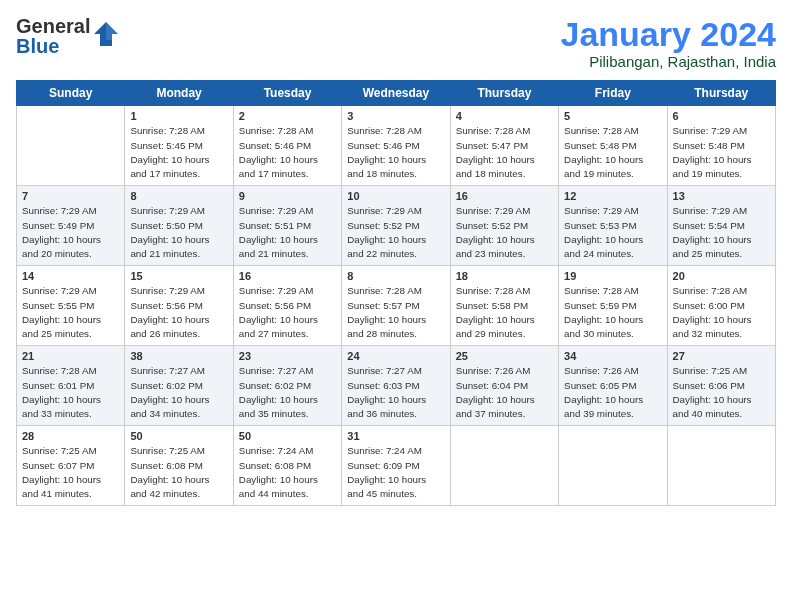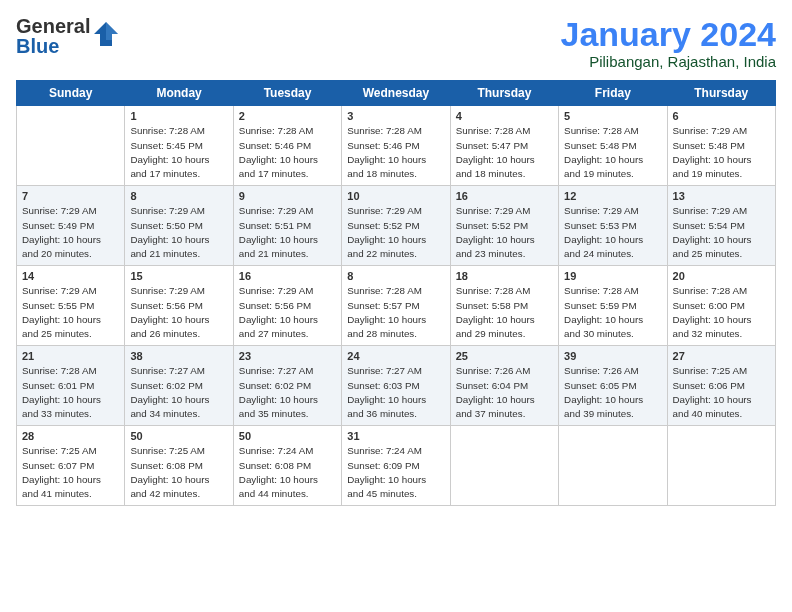--- a/index.html
+++ b/index.html
@@ -289,21 +289,21 @@
 and 36 minutes.</div>
           </td>
           <td>
             <span class="day-num">25</span>
             <div class="day-info" style="white-space: pre-line;">Sunrise: 7:26 AM
 Sunset: 6:04 PM
 Daylight: 10 hours
 and 37 minutes.</div>
           </td>
           <td>
-            <span class="day-num">39</span>
+            <span class="day-num">34</span>
             <div class="day-info" style="white-space: pre-line;">Sunrise: 7:26 AM
 Sunset: 6:05 PM
 Daylight: 10 hours
 and 39 minutes.</div>
           </td>
           <td>
             <span class="day-num">27</span>
             <div class="day-info" style="white-space: pre-line;">Sunrise: 7:25 AM
 Sunset: 6:06 PM
 Daylight: 10 hours

